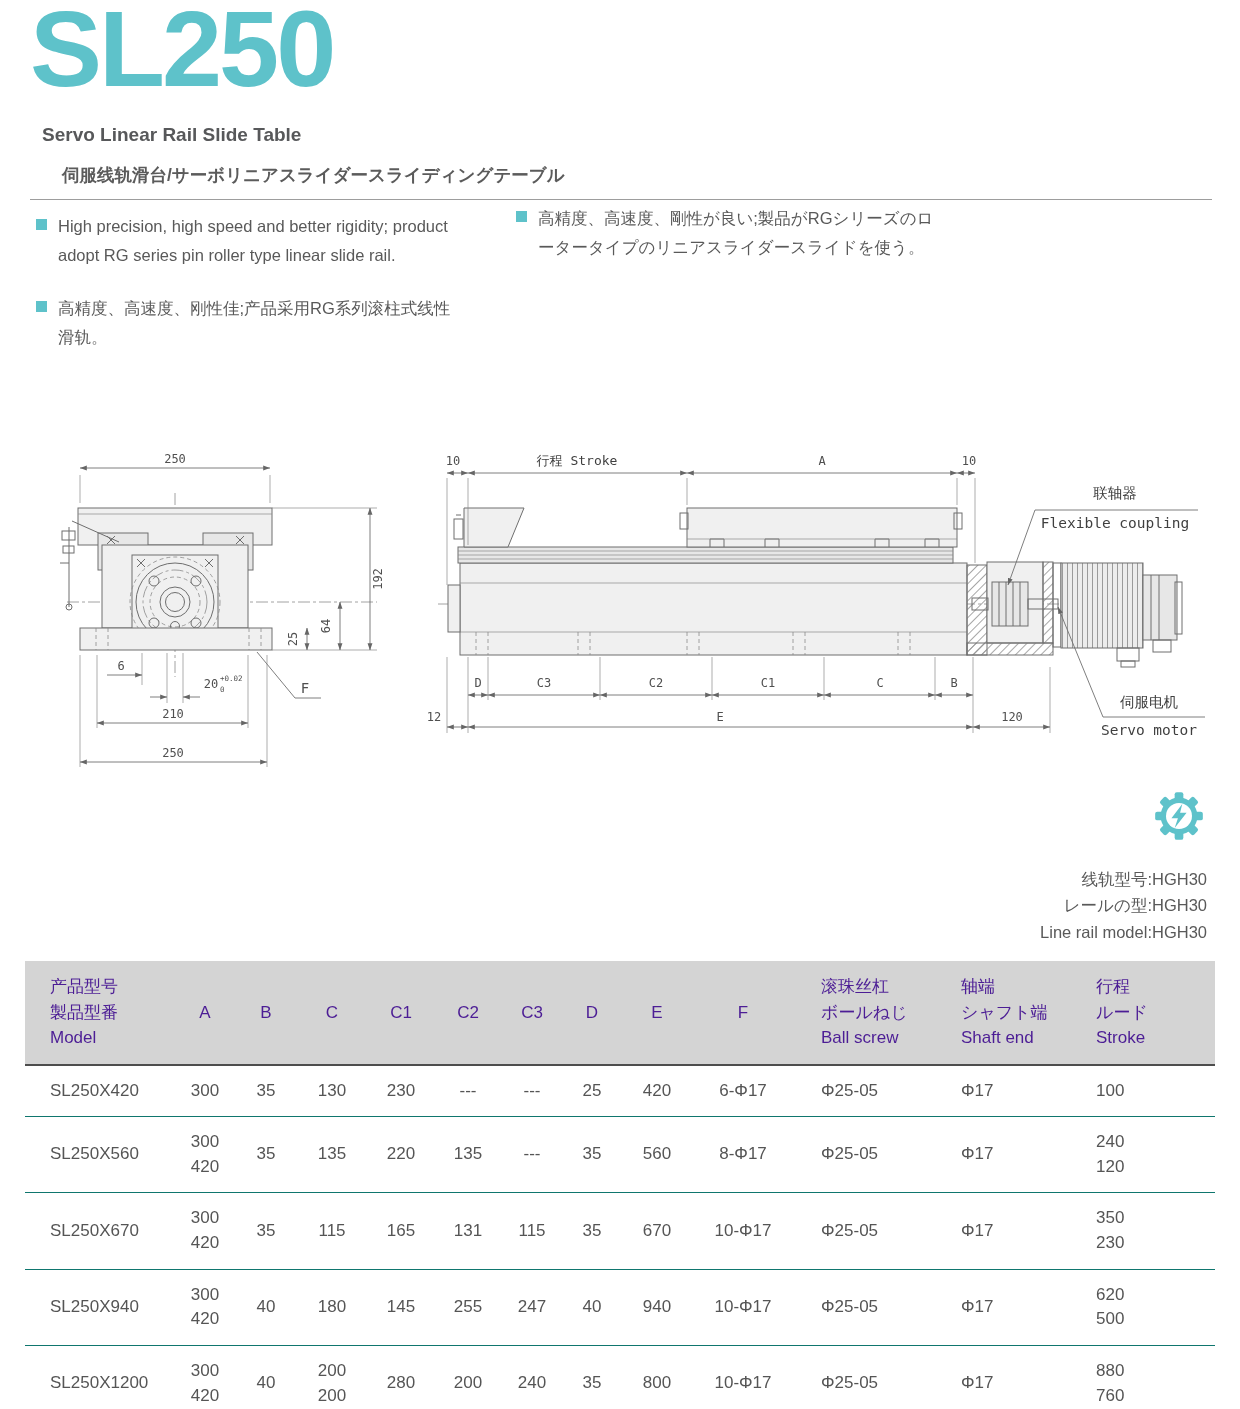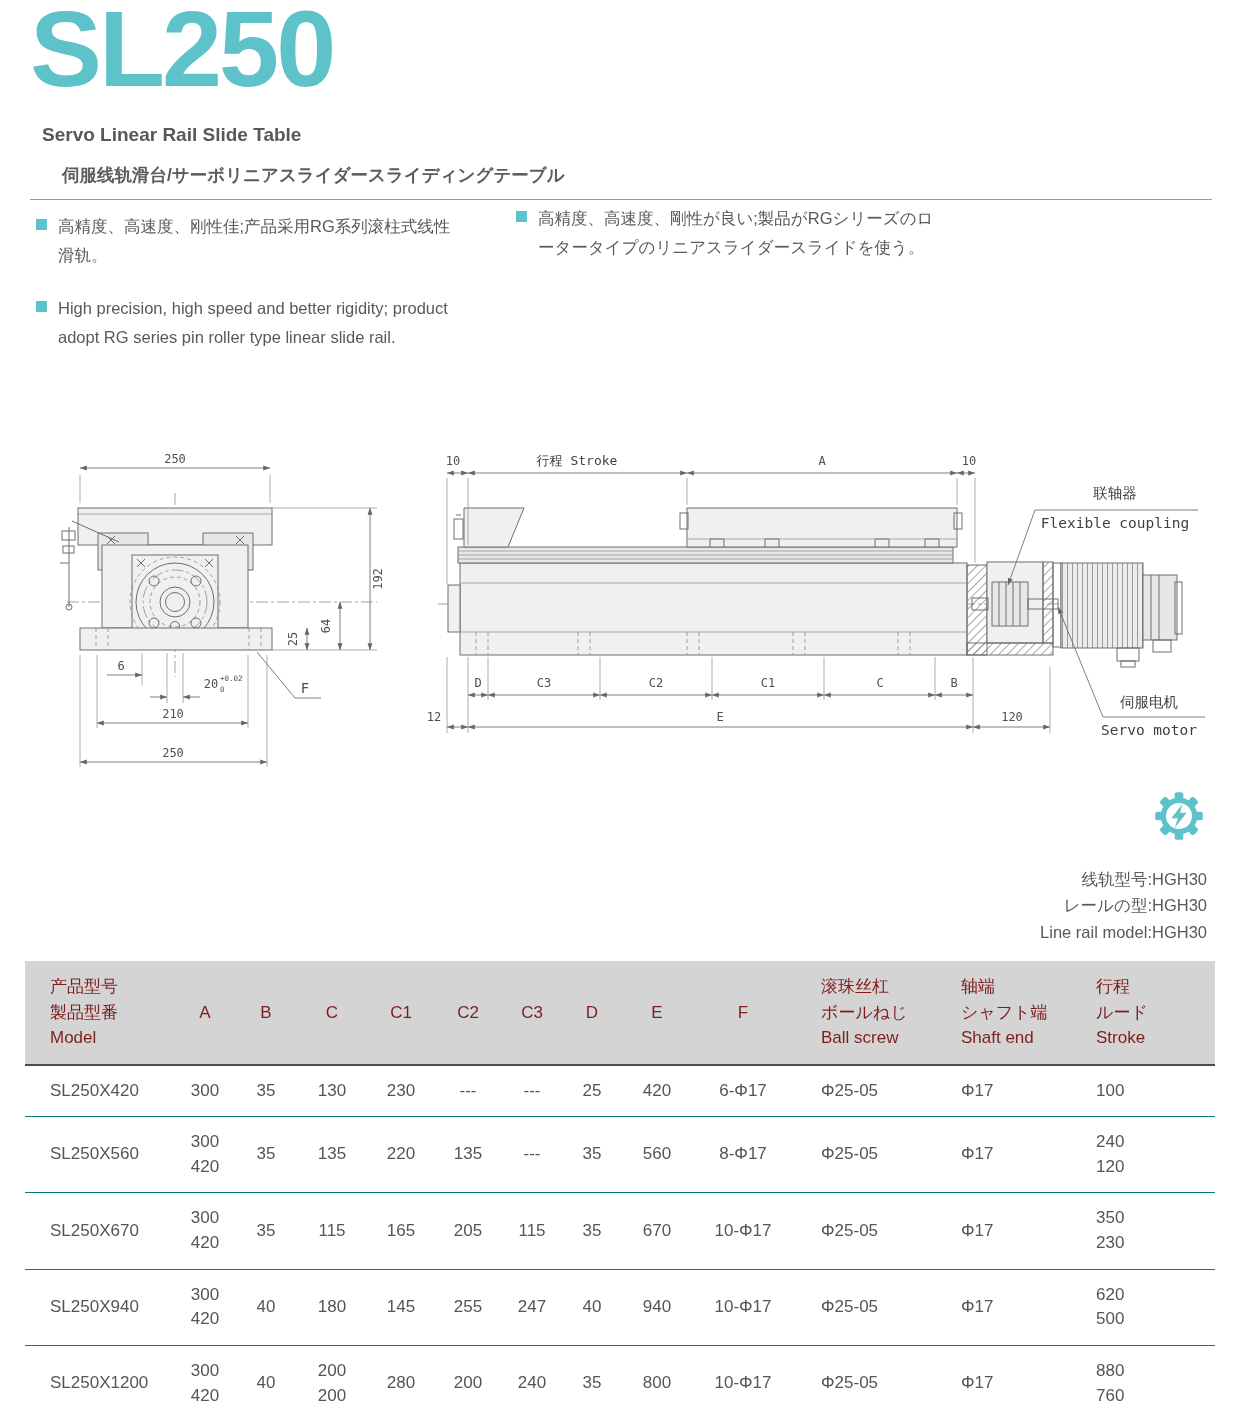--- a/index.html
+++ b/index.html
@@ -40,48 +40,48 @@
   text.note { font-family:"DejaVu Sans Mono","Liberation Mono",monospace;
              font-size:14.5px; fill:#3f3f3f; text-anchor:middle; }
 
   .rail-block { position:absolute; right:33px; top:790px; text-align:right; }
   .gear-wrap  { margin-right:2px; }
   .rail-lines { margin-top:20px; font-size:16.5px; line-height:1.6; color:#595959; }
 
   .spec-table { position:absolute; left:25px; top:961px; width:1190px;
                 border-collapse:collapse; border-bottom:1px solid #8f8f8f; }
   .spec-table thead tr { background:#d4d4d4; border-bottom:2px solid #4d4d4d; }
-  .spec-table th { font-weight:normal; font-size:17px; color:#7f1d1d;
+  .spec-table th { font-weight:normal; font-size:17px; color:#4c1d95;
                    padding:13px 9px; text-align:center; vertical-align:middle;
                    white-space:pre-line; line-height:1.5; }
   .spec-table td { font-size:17px; color:#555555; text-align:center;
                    padding:13px 0; vertical-align:middle;
                    white-space:pre-line; line-height:1.45; }
   .spec-table tbody tr + tr { border-top:1px solid #0f766e; }
   .spec-table th.al, .spec-table td.al { text-align:left; padding-left:28px; }
   .spec-table th:first-child, .spec-table td:first-child { text-align:left; padding-left:25px; }
 </style>
 </head>
 <body>
 
 <h1 class="model-title">SL250</h1>
 <h2 class="title-en">Servo Linear Rail Slide Table</h2>
 <div class="title-cjk">伺服线轨滑台/サーボリニアスライダースライディングテーブル</div>
 <hr class="divider">
 
 <div class="features-left">
   <div class="feature">
     <span class="bullet"></span>
-    <p>高精度、高速度、刚性佳;产品采用RG系列滚柱式线性
-滑轨。</p>
+    <p>High precision, high speed and better rigidity; product
+adopt RG series pin roller type linear slide rail.</p>
   </div>
   <div class="feature">
     <span class="bullet"></span>
-    <p>High precision, high speed and better rigidity; product
-adopt RG series pin roller type linear slide rail.</p>
+    <p>高精度、高速度、刚性佳;产品采用RG系列滚柱式线性
+滑轨。</p>
   </div>
 </div>
 <div class="features-right">
   <div class="feature">
     <span class="bullet"></span>
     <p>高精度、高速度、剛性が良い;製品がRGシリーズのロ
 ータータイプのリニアスライダースライドを使う。</p>
   </div>
 </div>
 
@@ -424,21 +424,21 @@
         <td class="al">240
 120</td>
       </tr>
       <tr>
         <td class="al">SL250X670</td>
         <td>300
 420</td>
         <td>35</td>
         <td>115</td>
         <td>165</td>
-        <td>205</td>
+        <td>131</td>
         <td>115</td>
         <td>35</td>
         <td>670</td>
         <td>10-Φ17</td>
         <td class="al">Φ25-05</td>
         <td class="al">Φ17</td>
         <td class="al">350
 230</td>
       </tr>
       <tr>

